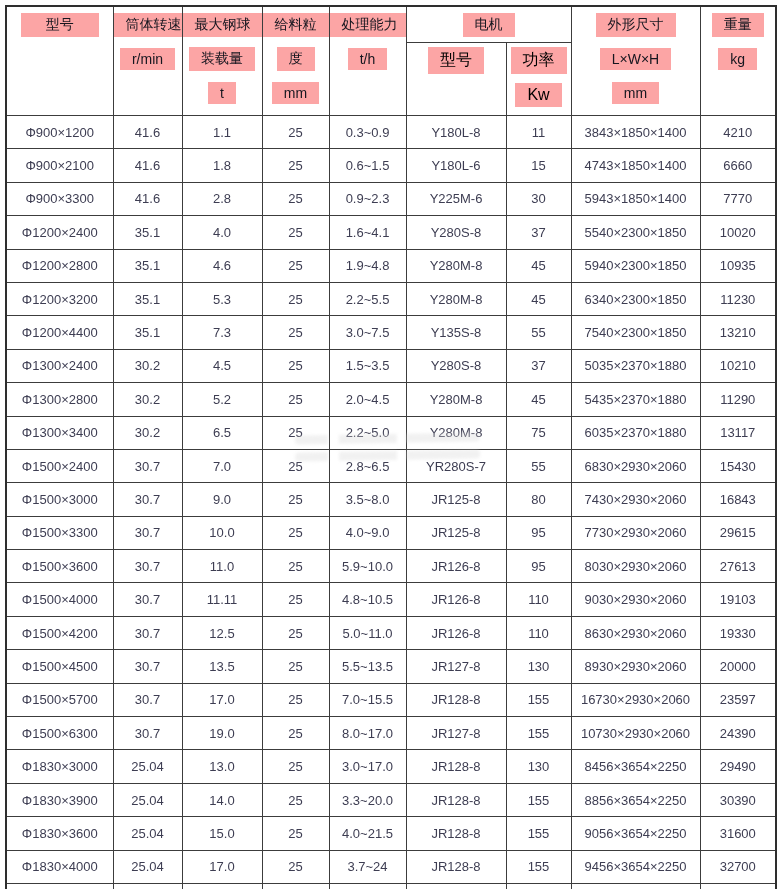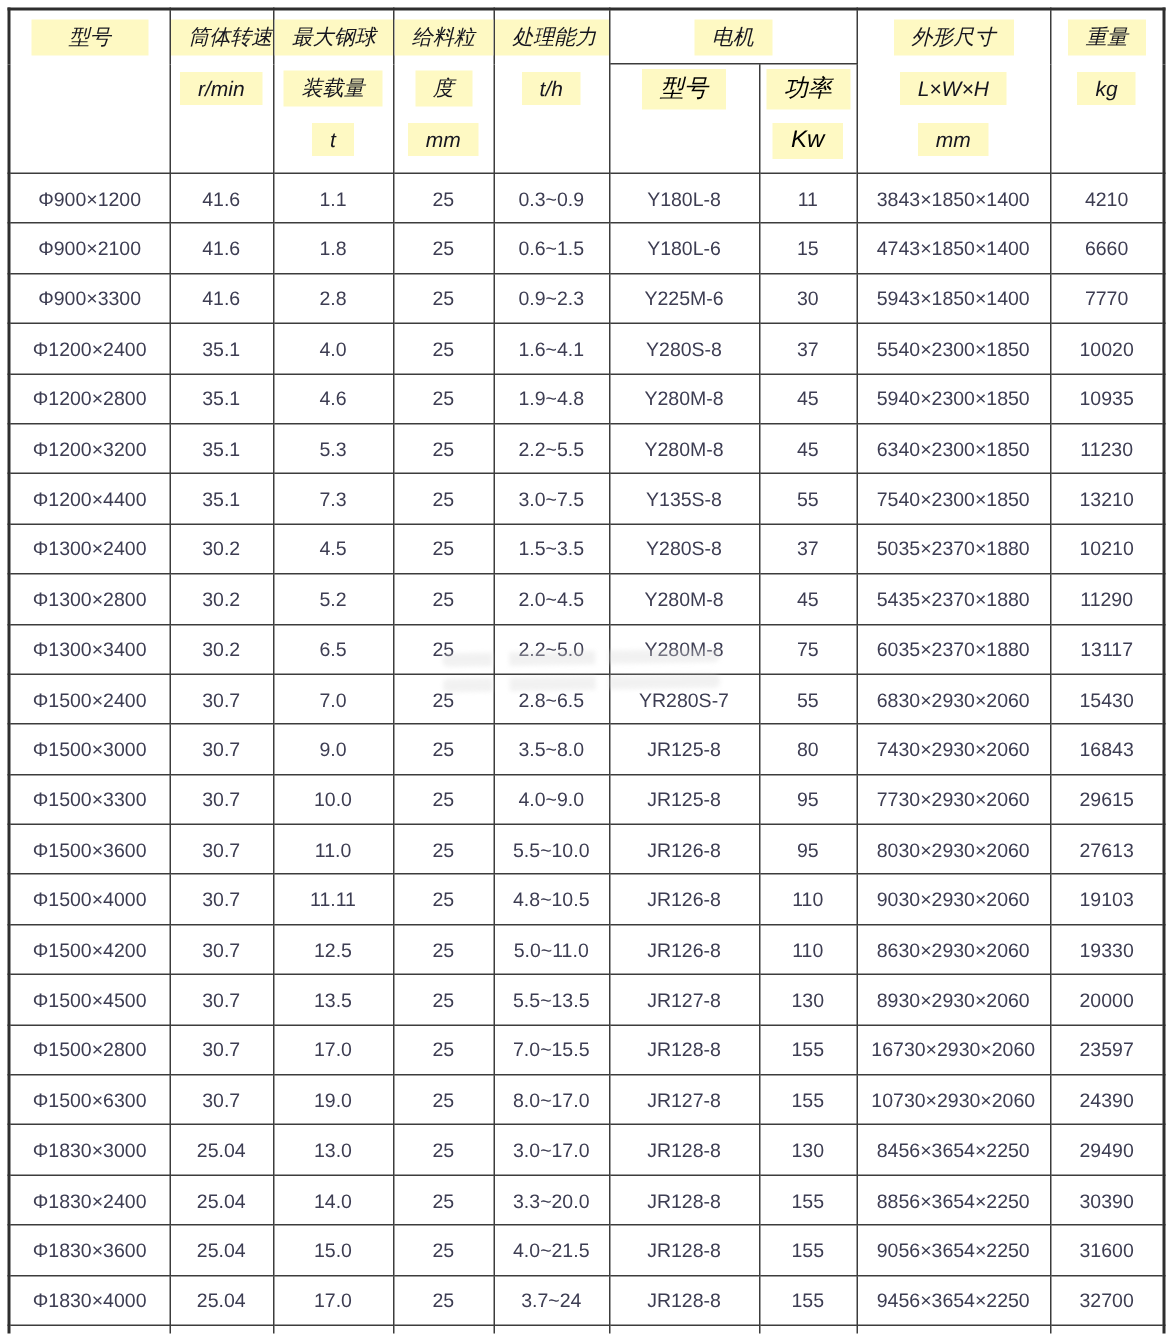--- a/index.html
+++ b/index.html
@@ -31,26 +31,25 @@
     font-size:14px;
     color:#16161f;
   }
   thead tr.hr1 th.grp{height:35px;vertical-align:middle;}
   thead tr.hr2 td{height:72px;vertical-align:top;}
   th .line, thead td .line{
     line-height:34px;
     height:34px;
   }
   .hl{
-    background:#fef9c3;
+    background:#fca5a5;
     display:inline-block;
     line-height:normal;
     padding:3px 12px;
     vertical-align:middle;
-    font-style:italic;
   }
   .hl.wide{padding:3px 25px;}
   tbody td{
     height:32.4px;
     font-size:13px;
     color:#3d3d52;
     background:#ffffff;
   }
   tbody tr.partial td{height:40px;}
   .watermark{
@@ -269,21 +268,21 @@
         <td>JR125-8</td>
         <td>95</td>
         <td>7730×2930×2060</td>
         <td>29615</td>
       </tr>
       <tr>
         <td>Φ1500×3600</td>
         <td>30.7</td>
         <td>11.0</td>
         <td>25</td>
-        <td>5.5~10.0</td>
+        <td>5.9~10.0</td>
         <td>JR126-8</td>
         <td>95</td>
         <td>8030×2930×2060</td>
         <td>27613</td>
       </tr>
       <tr>
         <td>Φ1500×4000</td>
         <td>30.7</td>
         <td>11.11</td>
         <td>25</td>
@@ -309,21 +308,21 @@
         <td>30.7</td>
         <td>13.5</td>
         <td>25</td>
         <td>5.5~13.5</td>
         <td>JR127-8</td>
         <td>130</td>
         <td>8930×2930×2060</td>
         <td>20000</td>
       </tr>
       <tr>
-        <td>Φ1500×2800</td>
+        <td>Φ1500×5700</td>
         <td>30.7</td>
         <td>17.0</td>
         <td>25</td>
         <td>7.0~15.5</td>
         <td>JR128-8</td>
         <td>155</td>
         <td>16730×2930×2060</td>
         <td>23597</td>
       </tr>
       <tr>
@@ -342,21 +341,21 @@
         <td>25.04</td>
         <td>13.0</td>
         <td>25</td>
         <td>3.0~17.0</td>
         <td>JR128-8</td>
         <td>130</td>
         <td>8456×3654×2250</td>
         <td>29490</td>
       </tr>
       <tr>
-        <td>Φ1830×2400</td>
+        <td>Φ1830×3900</td>
         <td>25.04</td>
         <td>14.0</td>
         <td>25</td>
         <td>3.3~20.0</td>
         <td>JR128-8</td>
         <td>155</td>
         <td>8856×3654×2250</td>
         <td>30390</td>
       </tr>
       <tr>

